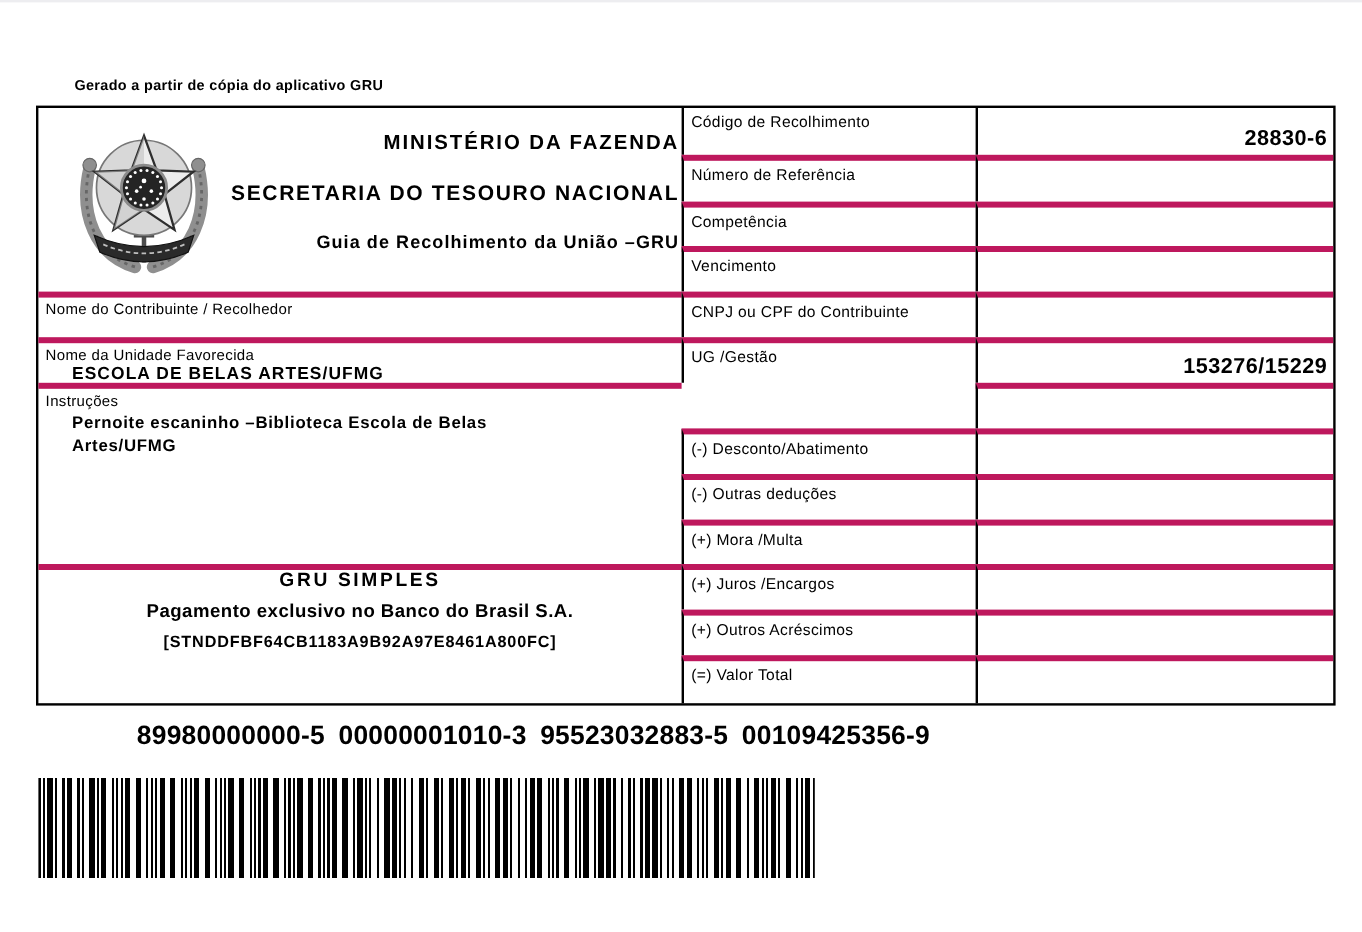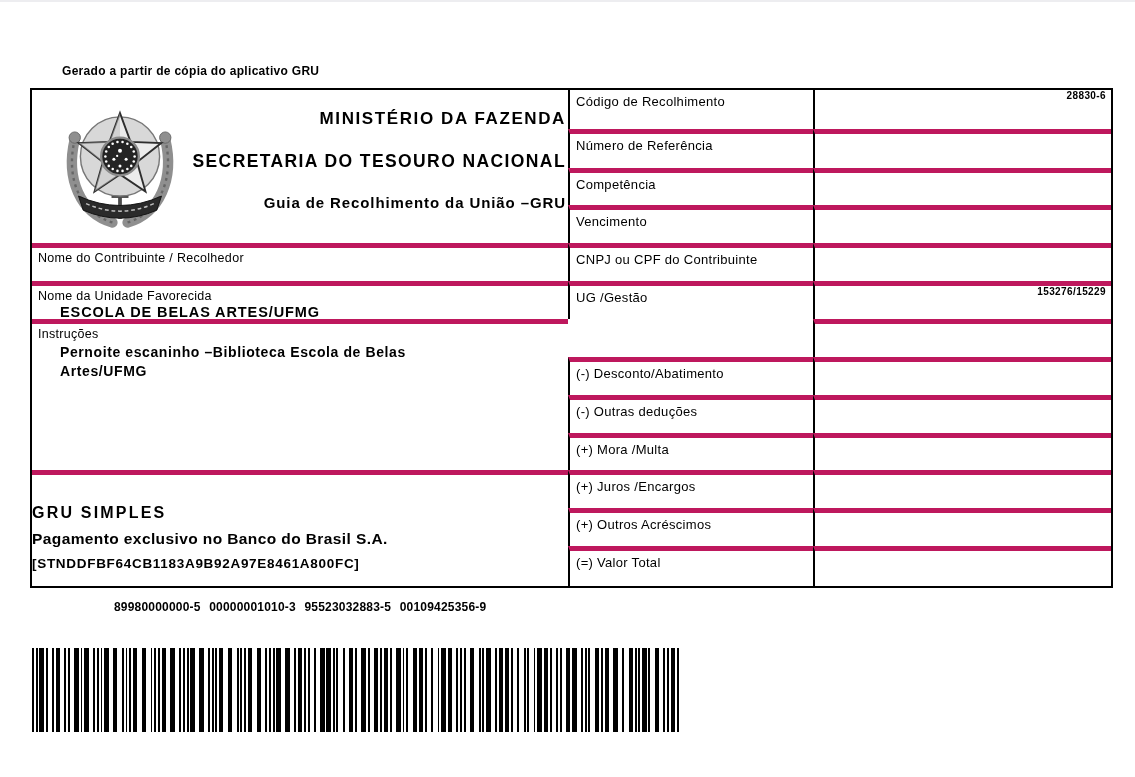--- a/index.html
+++ b/index.html
@@ -16,44 +16,44 @@
     border:2px solid #000;box-sizing:border-box;background:#fff;
     display:grid;
     grid-template-columns:536px 245px 1fr;
     grid-template-rows:39px 39px 37px 38px 38px 38px 38px 38px 38px 37px 38px 38px 1fr;
   }
   .cell{box-sizing:border-box;position:relative;overflow:hidden}
   .bl{border-left:2px solid #000}
   .bt{border-top:5px solid #be185d}
 
   .lbl{font-size:13px;letter-spacing:.3px;padding:4px 6px 0 6px}
-  .val{display:flex;align-items:flex-start;justify-content:flex-end;
-       padding:0 5px 3px 0;font-weight:bold;font-size:10px;letter-spacing:.4px}
+  .val{display:flex;align-items:flex-end;justify-content:flex-end;
+       padding:0 5px 3px 0;font-weight:bold;font-size:18px;letter-spacing:.4px}
 
   
   .header-cell{position:relative}
   .arms{position:absolute;left:22px;top:5px;width:132px;height:138px}
   .htxt{position:absolute;left:150px;right:2px;top:0;bottom:0;
         display:flex;flex-direction:column;align-items:flex-end;
         padding-top:19px;gap:22px;text-align:center}
   .ministry{font-size:17px;font-weight:bold;letter-spacing:1.6px;white-space:nowrap}
   .secretariat{font-size:17.5px;font-weight:bold;letter-spacing:1.4px;white-space:nowrap}
   .guia{font-size:15px;font-weight:bold;letter-spacing:.9px;white-space:nowrap}
 
   .llabel{font-size:12.5px;letter-spacing:.3px;padding:3px 6px 0 6px}
   .lvalue{font-weight:bold;font-size:14.5px;margin:1px 0 0 28px;letter-spacing:.9px;white-space:nowrap}
   .instr-value{font-weight:bold;font-size:14px;margin:2px 0 0 28px;max-width:402px;
                letter-spacing:.6px;line-height:1.35}
 
-  .grublock{display:flex;flex-direction:column;padding-top:29px;gap:8px}
+  .grublock{display:flex;flex-direction:column;align-items:center;gap:8px}
   .gru-title{font-size:16px;font-weight:bold;letter-spacing:2.2px;white-space:nowrap}
   .gru-note{font-size:15.5px;font-weight:bold;letter-spacing:.4px;white-space:nowrap}
   .gru-auth{font-size:13.5px;font-weight:bold;letter-spacing:.7px;white-space:nowrap}
 
-  .digitable{position:absolute;left:114px;top:600px;font-size:12px;font-weight:bold;
+  .digitable{position:absolute;left:114px;top:600px;font-size:22px;font-weight:bold;
              letter-spacing:.2px;word-spacing:5px;white-space:nowrap}
   .barcode{position:absolute;left:32px;top:648px;line-height:0}
   .barcode svg{display:block}
 </style>
 </head>
 <body>
 
 <div class="top-edge"></div>
 
 <div class="note">Gerado a partir de cópia do aplicativo GRU</div>

